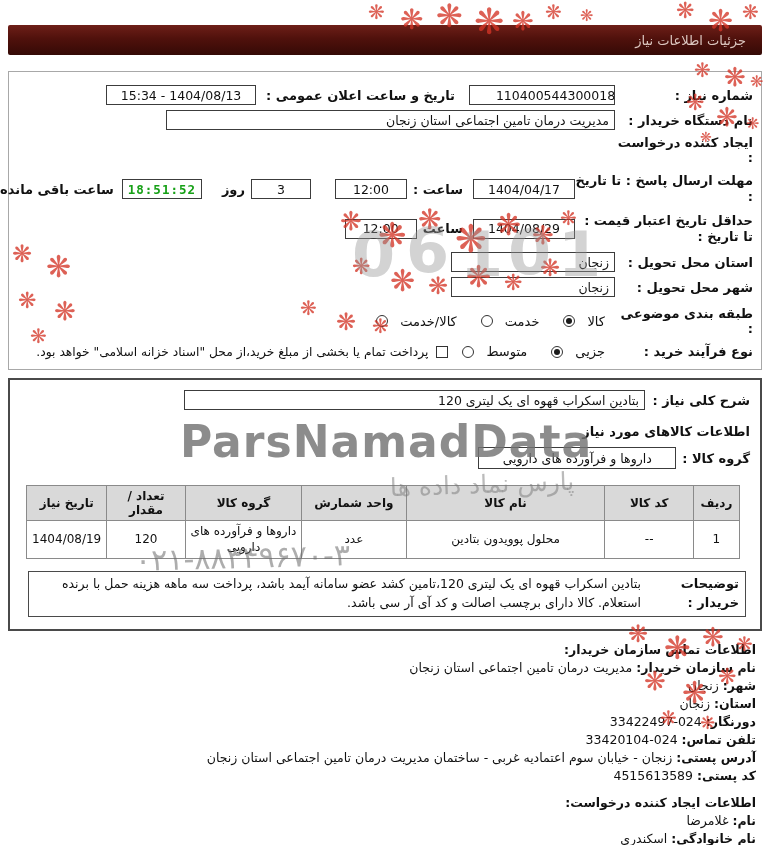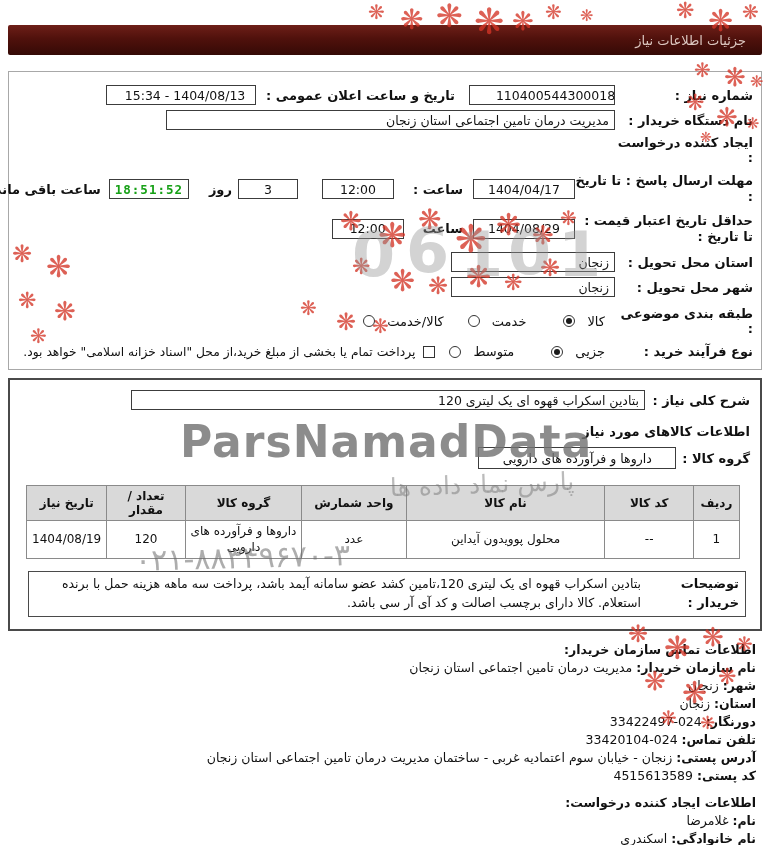--- a/index.html
+++ b/index.html
@@ -29,22 +29,22 @@
   .w138 { width:138px; }
   .w178 { width:178px; line-height:1.25; }
   .input {
     display:inline-flex; align-items:center; flex-shrink:0;
     background:#fff; border:1px solid #3c3c3c; height:20px; padding:0 5px;
     font-size:12.5px; white-space:pre; overflow:hidden;
   }
   .center { justify-content:center; }
   .ltr { direction:ltr; }
   .iw146{width:146px;padding-left:40px;} .iw150{width:150px;} .iw449{width:449px;}
-  .iw102{width:102px;} .iw72{width:72px;} .iw60{width:60px;} .iw164{width:164px;} .iw487{width:514px;}
-  .mr6{margin-right:6px;} .mr8{margin-right:8px;} .mr10{margin-right:10px;padding-left:13px;}
+  .iw102{width:102px;} .iw72{width:72px;} .iw60{width:60px;} .iw164{width:164px;} .iw487{width:461px;}
+  .mr6{margin-right:6px;} .mr8{margin-right:8px;} .mr10{margin-right:10px;}
   .mr14{margin-right:14px;} .mr20{margin-right:20px;} .mr24{margin-right:24px;}
   .btn-orange {
     margin-right:8px; flex-shrink:0;
     background:#f2a43c; border:1px solid #c9811d; color:#3c2507;
     font-size:11.5px; font-weight:bold; padding:2px 8px; height:20px;
     display:inline-flex; align-items:center; cursor:pointer;
   }
   .timer {
     width:80px; font-family:"DejaVu Sans Mono", monospace;
     color:#16a016; font-weight:bold; letter-spacing:1px;
@@ -225,21 +225,21 @@
           <th class="c-unit">واحد شمارش</th>
           <th class="c-group">گروه کالا</th>
           <th class="c-qty">تعداد / مقدار</th>
           <th class="c-date">تاریخ نیاز</th>
         </tr>
       </thead>
       <tbody>
         <tr>
           <td>1</td>
           <td>--</td>
-          <td>محلول پوویدون آیداین</td>
+          <td>محلول پوویدون بتادین</td>
           <td>عدد</td>
           <td>داروها و فرآورده های دارویی</td>
           <td>120</td>
           <td>1404/08/19</td>
         </tr>
       </tbody>
     </table>
 
     <div class="notes">
       <span class="lbl">توضیحات خریدار :</span>

